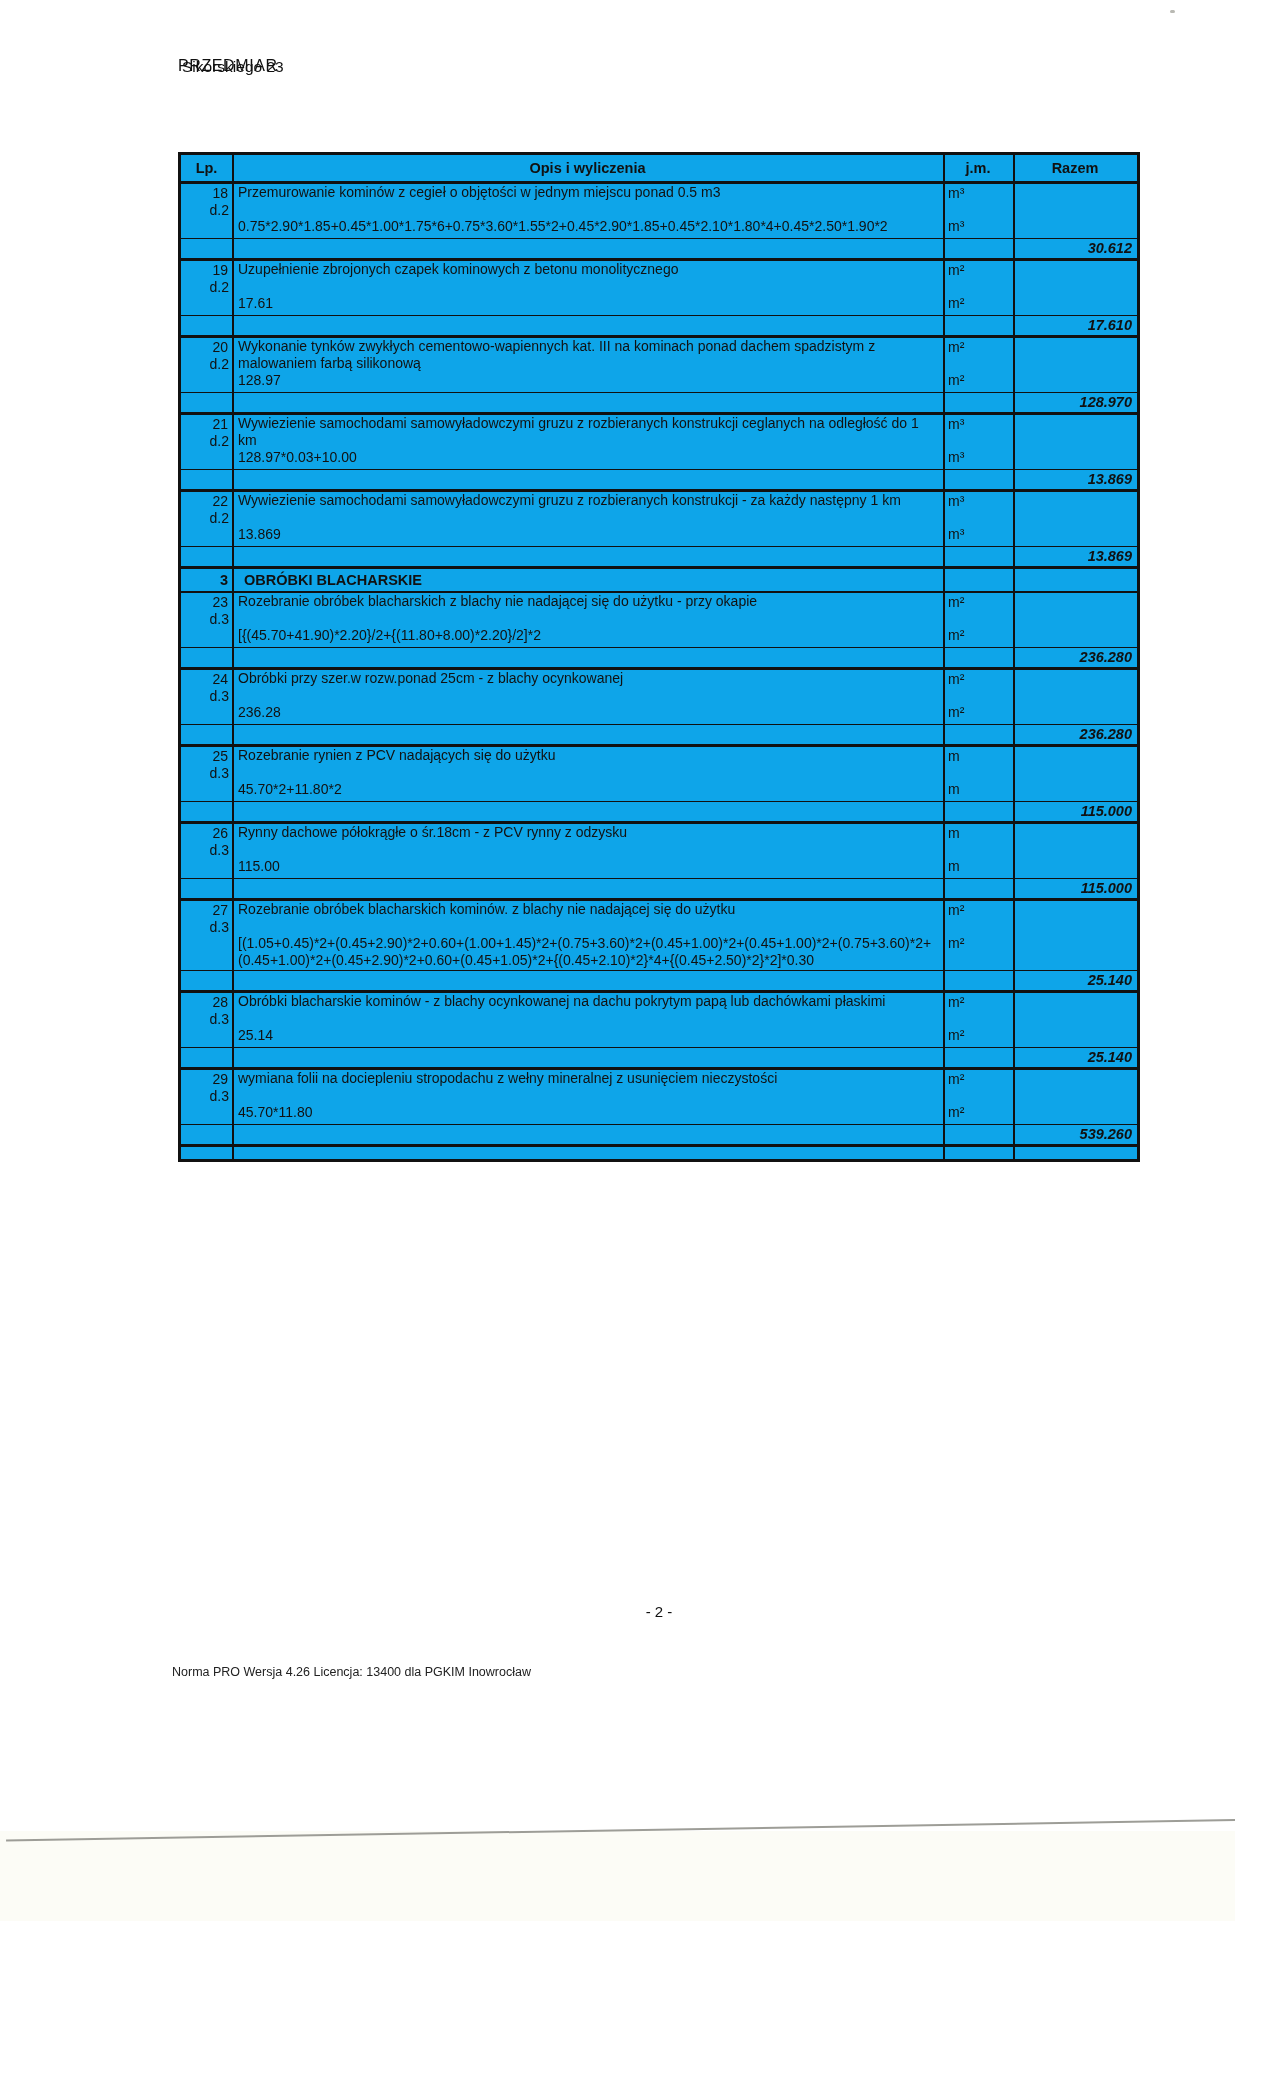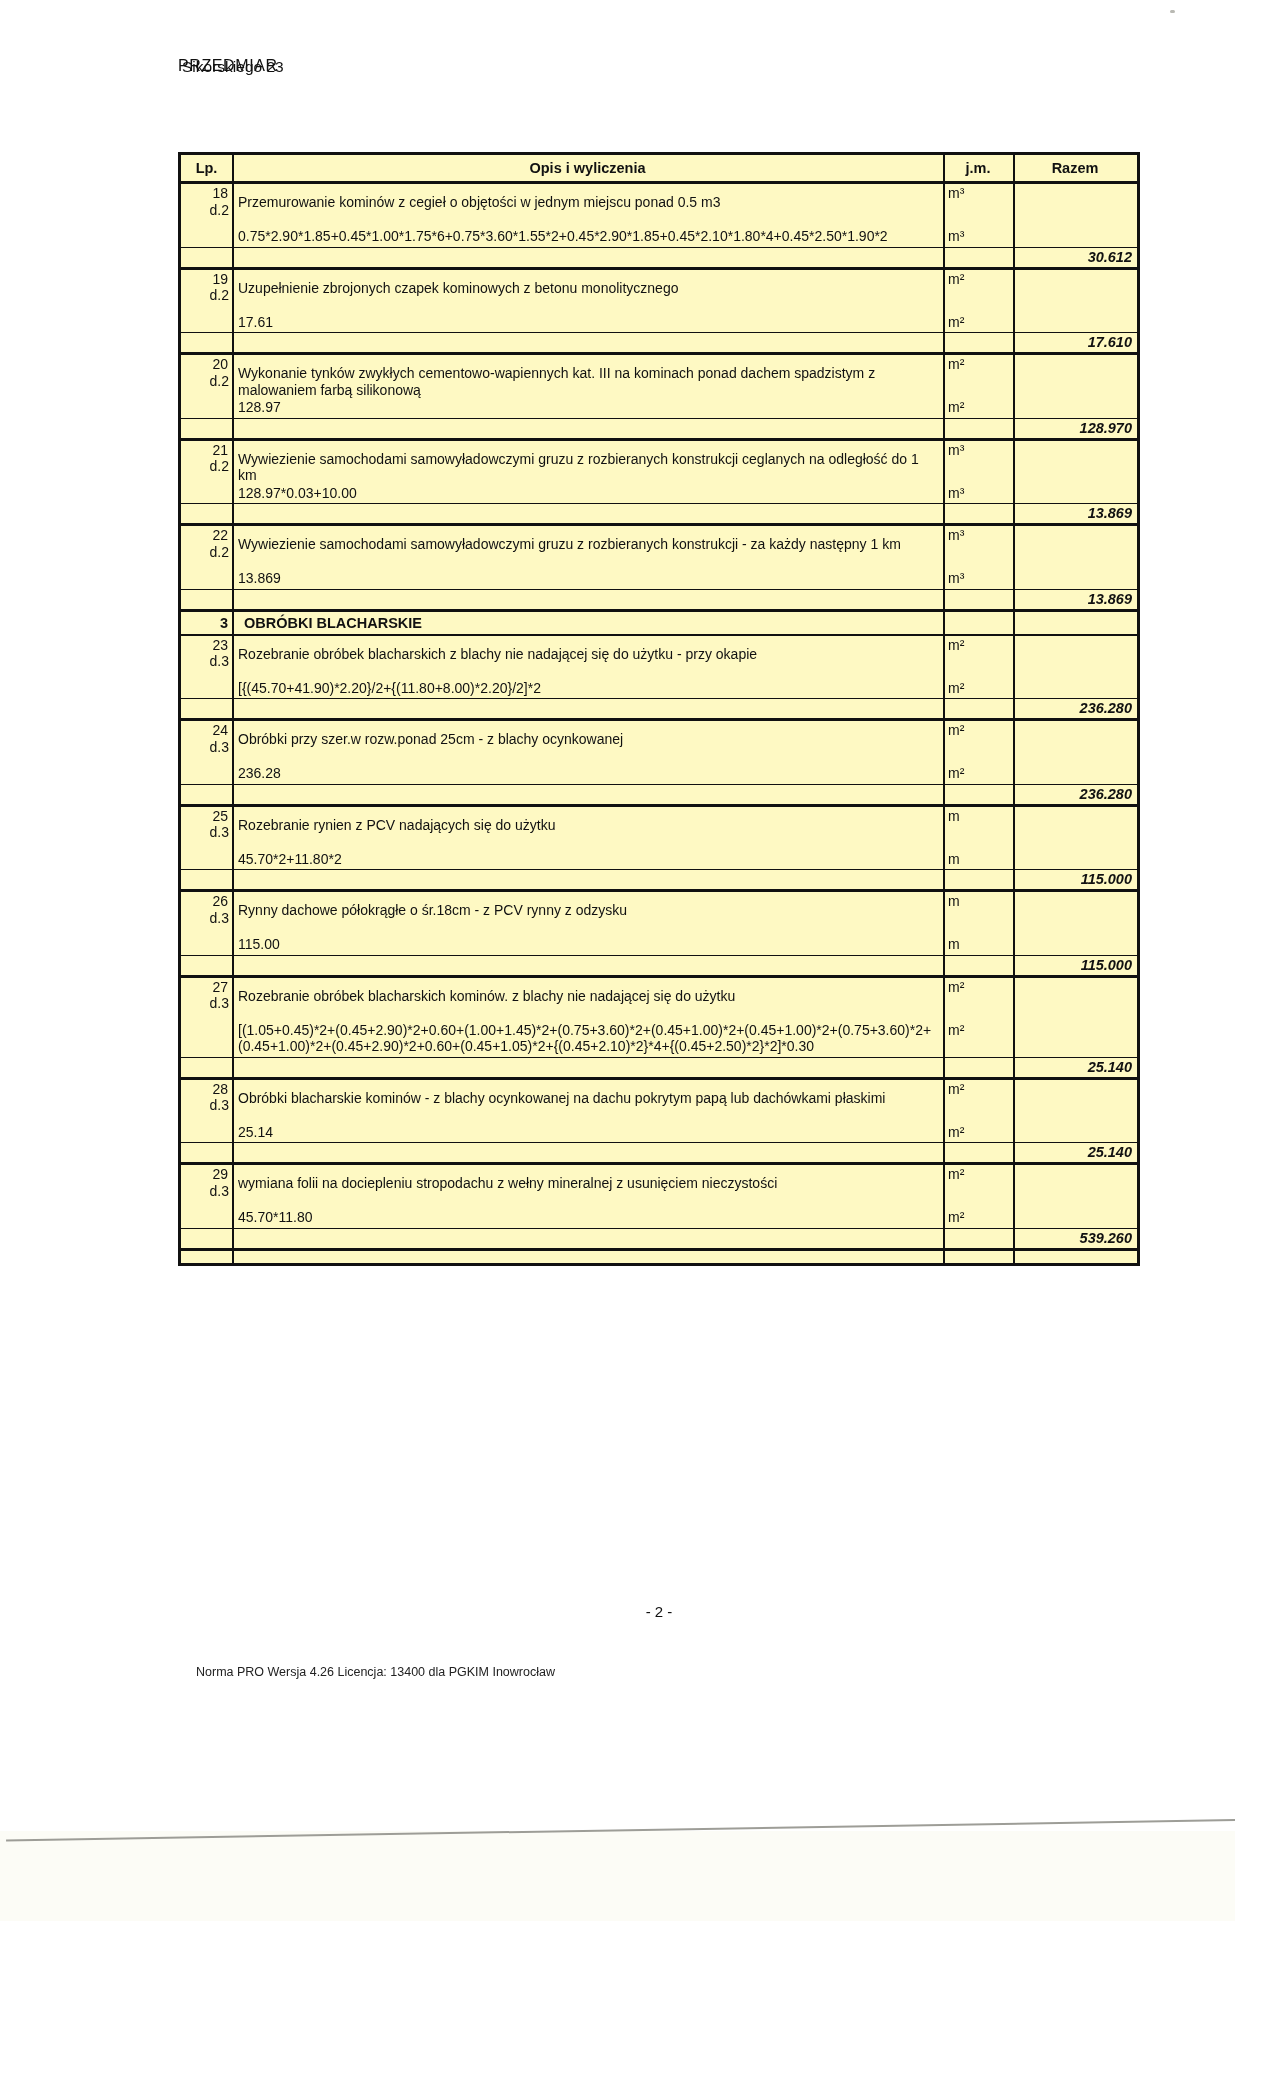--- a/index.html
+++ b/index.html
@@ -7,52 +7,52 @@
   .canvas{
     position:relative;width:1235px;height:2100px;background:#ffffff;overflow:hidden;
     font-family:"Liberation Sans","DejaVu Sans",sans-serif;color:#111;
     -webkit-font-smoothing:antialiased;
   }
   
   .hdr-left{position:absolute;left:182px;top:58px;font-size:15.5px;}
   .hdr-title{position:absolute;left:178px;top:57px;width:962px;text-align:left;
     font-size:16px;letter-spacing:.6px;}
   
-  .tbl{position:absolute;left:178px;top:152px;width:956px;border:3px solid #111;background:#fef9c3;}
+  .tbl{position:absolute;left:178px;top:152px;width:956px;border:3px solid #111;background:#0ea5e9;}
   .grid-cols{display:grid;grid-template-columns:51px 711px 70px 124px;}
   .head{position:relative;height:26px;border-bottom:3px solid #111;align-items:center;
     font-weight:bold;font-size:14.5px;}
   .hcell{text-align:center;line-height:26px;}
   
   .vl{position:absolute;top:0;bottom:0;width:2px;background:#111;}
   .vl1{left:51px;} .vl2{left:762px;} .vl3{left:832px;}
   
   .block{position:relative;border-bottom:3px solid #111;}
   .item{display:grid;grid-template-columns:51px 711px 70px 124px;grid-template-rows:auto auto 1fr;
     font-size:14px;line-height:16.5px;padding-bottom:2px;min-height:52px;}
   .lp-cell{grid-area:1/1/4/2;}
   .num{text-align:right;padding:1px 4px 0 4px;}
   .dref{text-align:right;padding:0 3px 0 0;}
-  .desc{grid-area:1/2/2/3;padding:10px 8px 0 6px;min-height:33px;}
+  .desc{grid-area:1/2/2/3;padding:0 8px 0 6px;min-height:33px;}
   .u1{grid-area:1/3/2/4;padding:1px 0 0 5px;}
   .calc{grid-area:2/2/3/3;padding:0 8px 0 6px;word-break:break-all;margin-top:1px;}
   .u2{grid-area:2/3/3/4;padding:0 0 0 5px;margin-top:1px;}
   
   .sum{position:relative;height:19px;border-top:1.5px solid #111;align-items:center;}
   .total{grid-column:4;text-align:right;padding-right:5px;font-weight:bold;font-size:14.5px;line-height:19px;font-style:italic;}
   
   .section{position:relative;height:22px;border-bottom:2px solid #111;align-items:center;
     font-weight:bold;font-size:14.5px;}
   .section .num{line-height:22px;padding-top:0;}
   .sect-title{grid-column:2;padding-left:12px;line-height:22px;}
   
   .tail{position:relative;height:12px;}
   
   .page-num{position:absolute;left:178px;top:1603px;width:962px;text-align:center;font-size:15px;}
-  .footer-note{position:absolute;left:196px;top:1665px;font-size:12.5px;color:#222;}
+  .footer-note{position:absolute;left:172px;top:1665px;font-size:12.5px;color:#222;}
   
   .scan-edge-bottom{position:absolute;left:6px;top:1829px;width:1263px;height:2px;background:#9d9d97;
     transform:rotate(-0.95deg);transform-origin:center;}
   .scan-band{position:absolute;left:0;top:1831px;width:1275px;height:90px;background:#fcfcf6;}
   .scan-edge-right{position:absolute;left:1242px;top:0;width:2px;height:1830px;background:rgba(120,120,110,0.10);}
   .scan-speck{position:absolute;left:1170px;top:10px;width:5px;height:3px;background:#b9b9b3;border-radius:2px;}
 </style>
 </head>
 <body>
 

